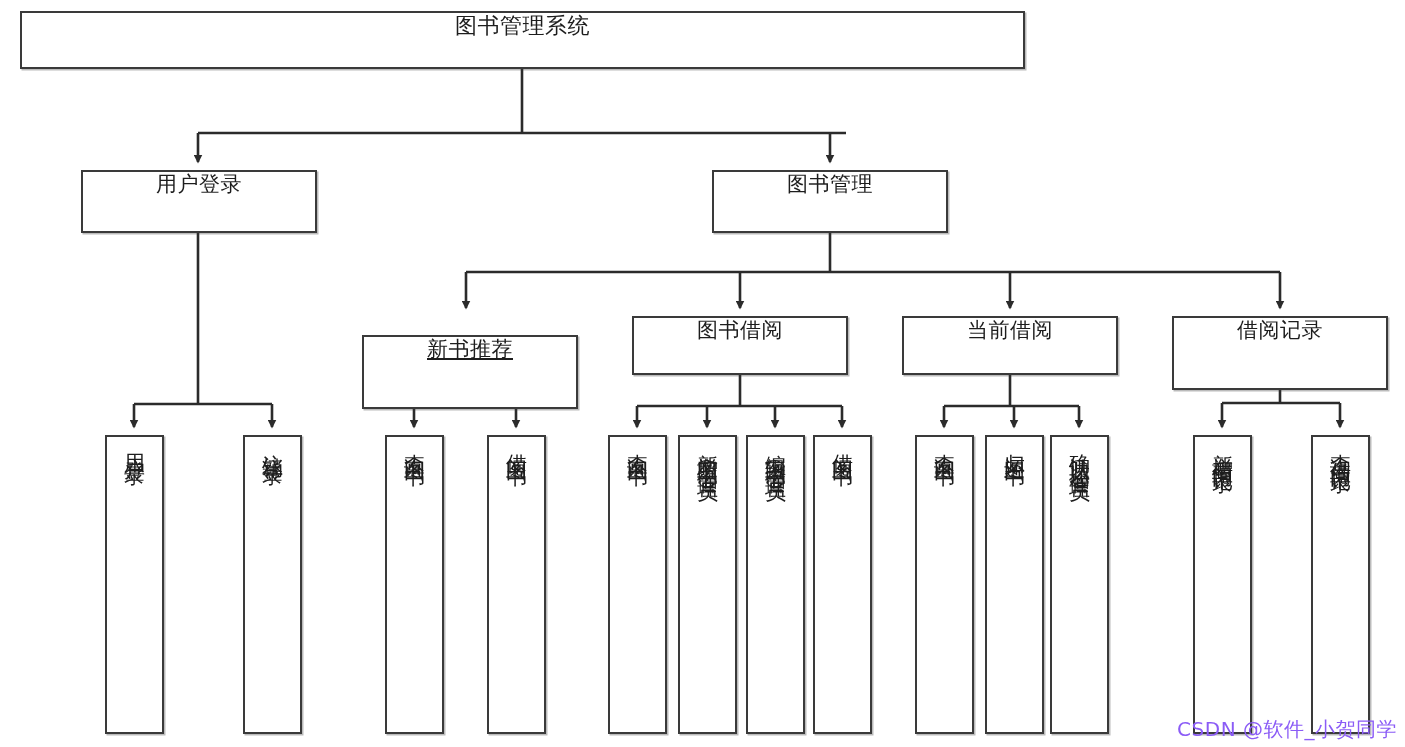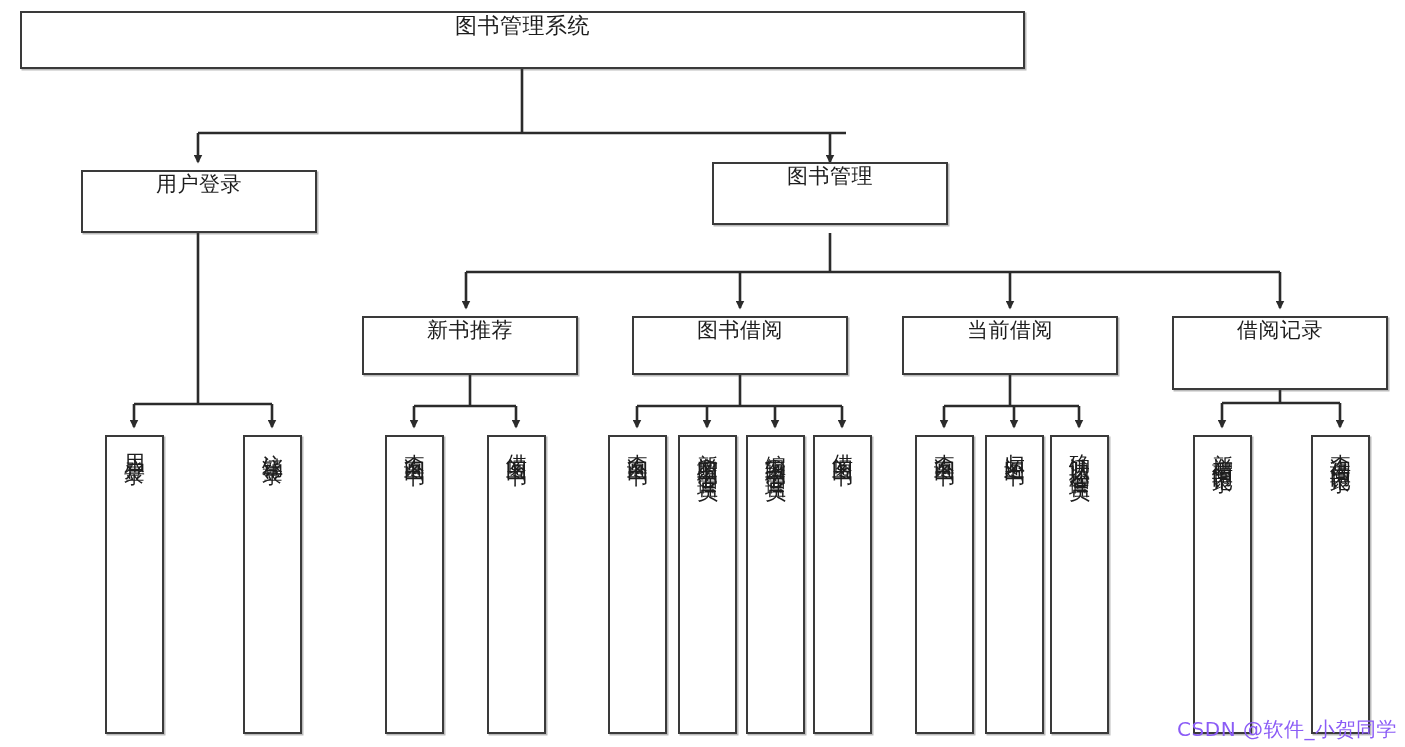--- a/index.html
+++ b/index.html
@@ -117,25 +117,25 @@
     </g>
   </svg>
 
   <div class="node root" style="left:20px; top:11px; width:1005px; height:58px;">
     <span class="node-label">图书管理系统</span>
   </div>
 
   <div class="node" style="left:81px; top:170px; width:236px; height:63px;">
     <span class="node-label">用户登录</span>
   </div>
-  <div class="node" style="left:712px; top:162px; width:236px; height:63px;">
+  <div class="node" style="left:712px; top:170px; width:236px; height:63px;">
     <span class="node-label">图书管理</span>
   </div>
 
-  <div class="node" style="left:362px; top:316px; width:216px; height:59px;">
+  <div class="node" style="left:362px; top:335px; width:216px; height:74px;text-decoration:underline;">
     <span class="node-label">新书推荐</span>
   </div>
   <div class="node" style="left:632px; top:316px; width:216px; height:59px;">
     <span class="node-label">图书借阅</span>
   </div>
   <div class="node" style="left:902px; top:316px; width:216px; height:59px;">
     <span class="node-label">当前借阅</span>
   </div>
   <div class="node" style="left:1172px; top:316px; width:216px; height:74px;">
     <span class="node-label">借阅记录</span>

